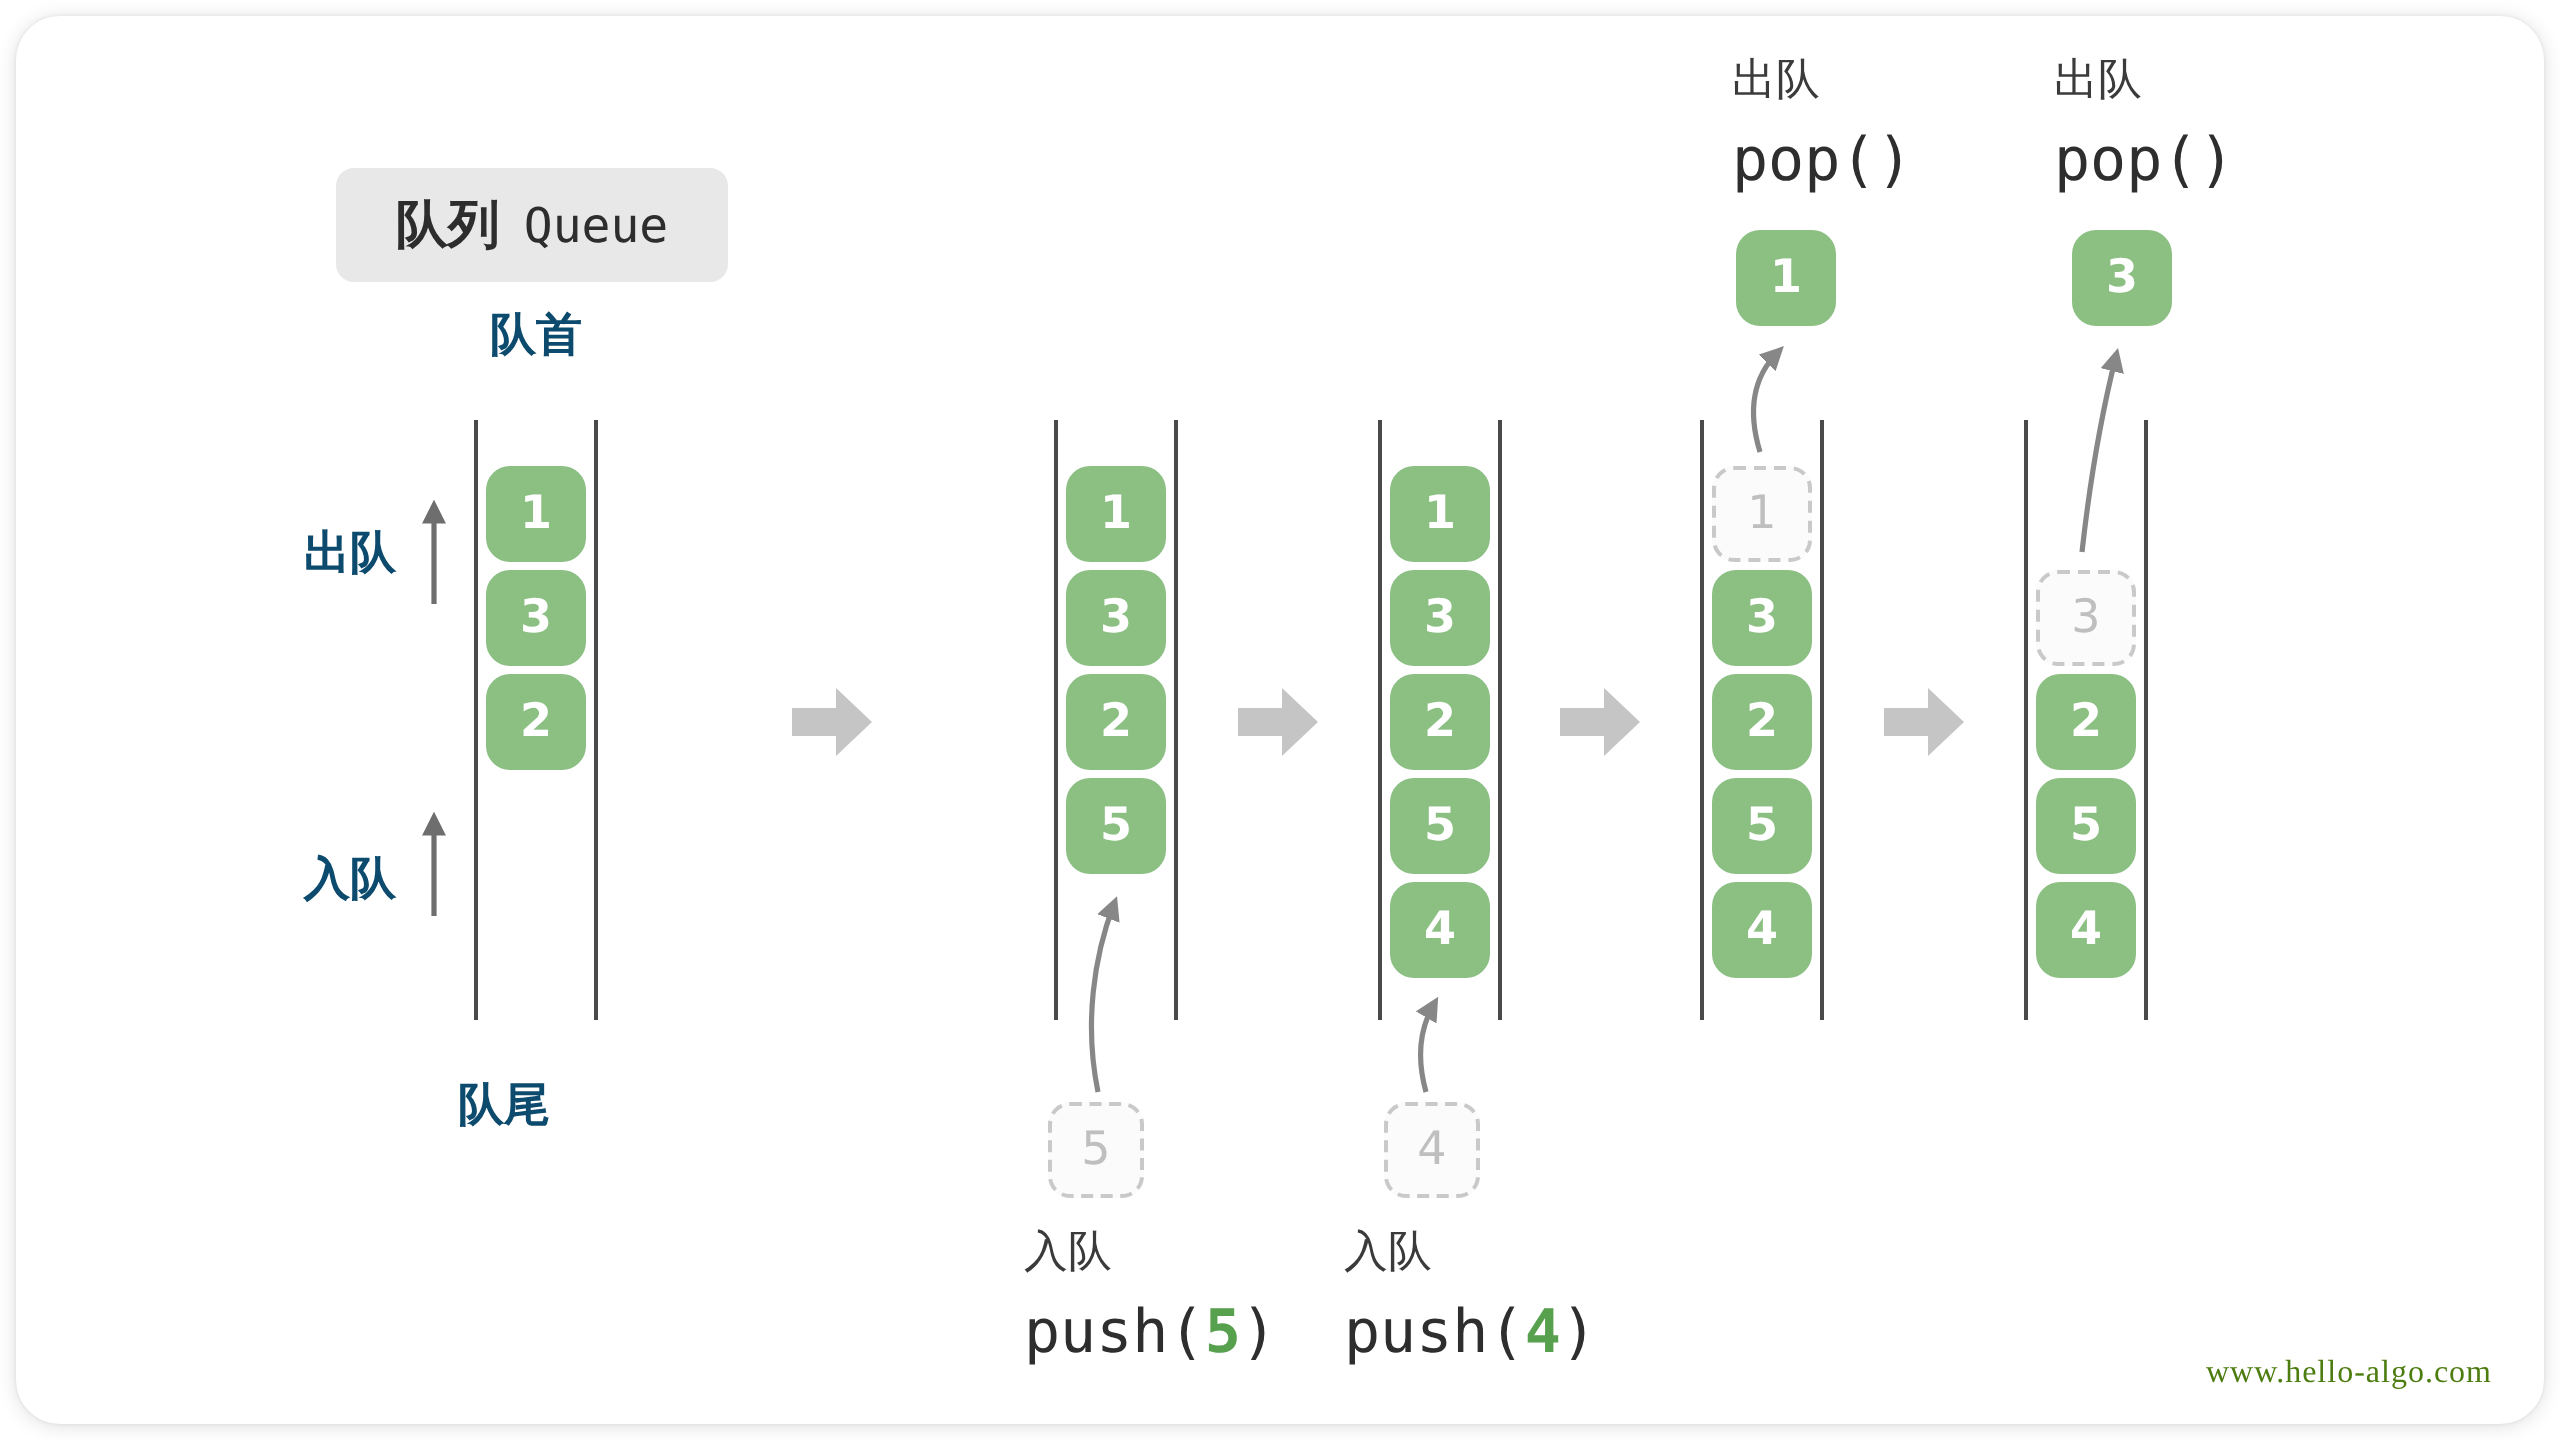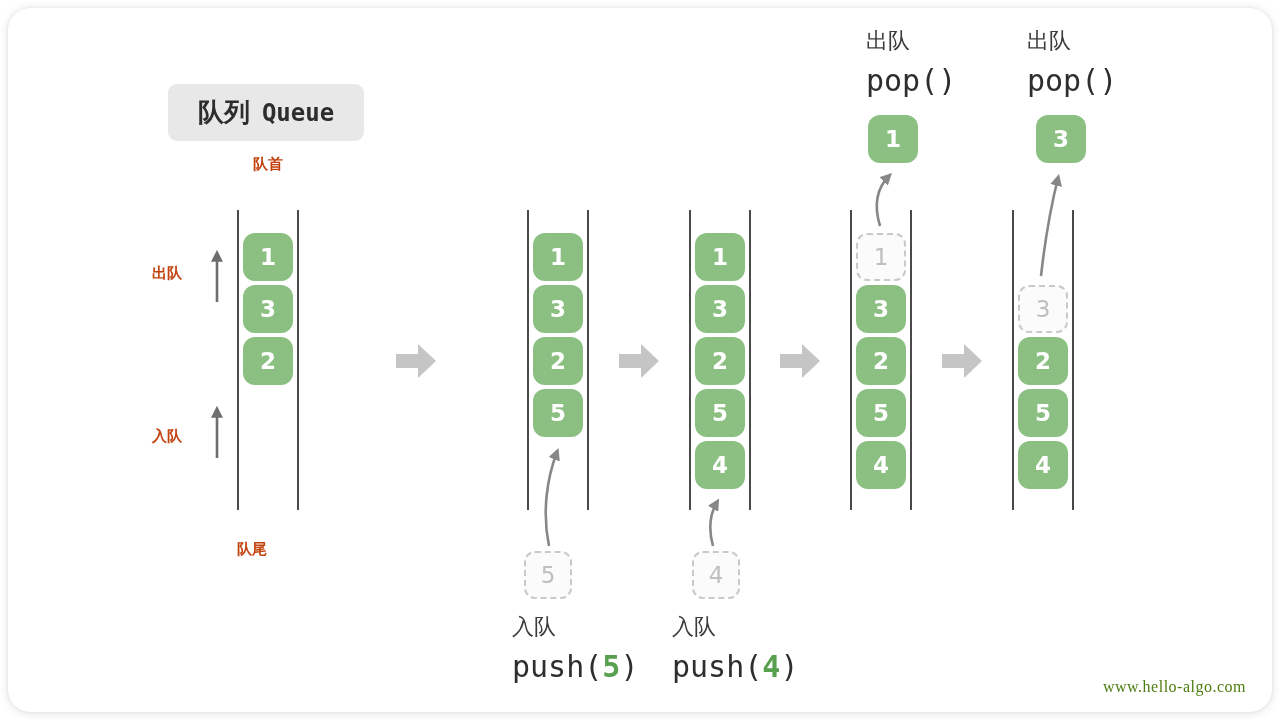--- a/index.html
+++ b/index.html
@@ -12,24 +12,24 @@
     position:absolute;inset:8px;background:#ffffff;border-radius:22px;
     box-shadow:0 1px 10px rgba(0,0,0,0.13), 0 0 2px rgba(0,0,0,0.08);
   }
   
   .badge{
     position:absolute;left:168px;top:44px;width:196px;height:57px;
     background:#e8e8e8;border-radius:9px;
     display:flex;align-items:center;justify-content:center;gap:12px;margin-top:40px;
   }
   .badge-zh{font-size:26px;font-weight:700;color:#2d2d2d;}
-  .badge-en{font-family:"DejaVu Sans Mono","Liberation Mono",monospace;font-size:24px;color:#2d2d2d;font-weight:bold;}
+  .badge-en{font-family:"DejaVu Sans Mono","Liberation Mono",monospace;font-size:24px;color:#2d2d2d;}
 
   
-  .side-label{position:absolute;color:#c2410c;font-weight:700;font-size:15px;line-height:1.1;}
+  .side-label{position:absolute;color:#0c4a6e;font-weight:700;font-size:23px;line-height:1.1;}
   #lbl-front{left:210px;top:156px;width:116px;text-align:center;}
   #lbl-rear{left:194px;top:541px;width:116px;text-align:center;}
   #lbl-dequeue{left:152px;top:265px;}
   #lbl-enqueue{left:152px;top:428px;}
 
   
   .queue{position:absolute;top:210px;width:62px;height:300px;}
   .q1{left:237px}.q2{left:527px}.q3{left:689px}.q4{left:850px}.q5{left:1012px}
   .rail{position:absolute;top:0;bottom:0;width:2px;background:#4a4a4a;}
   .rail.l{left:0}.rail.r{right:0}

